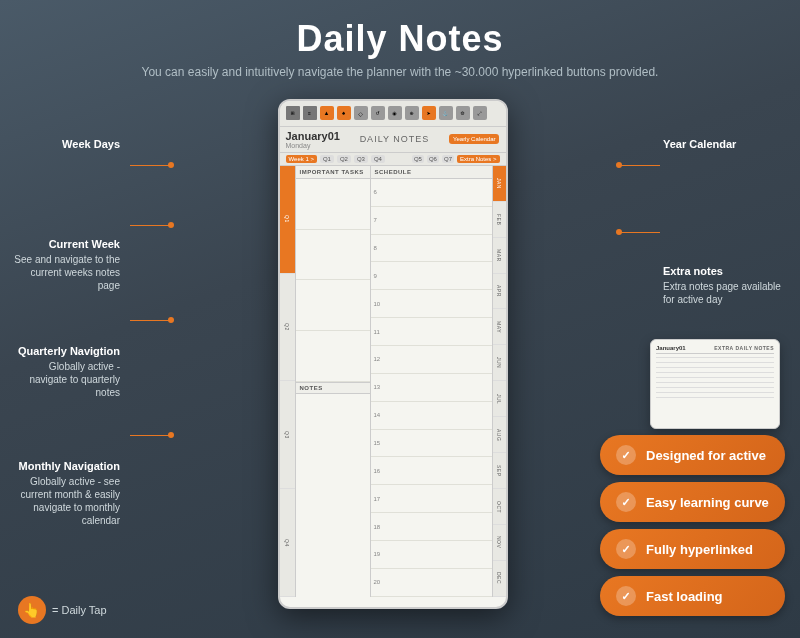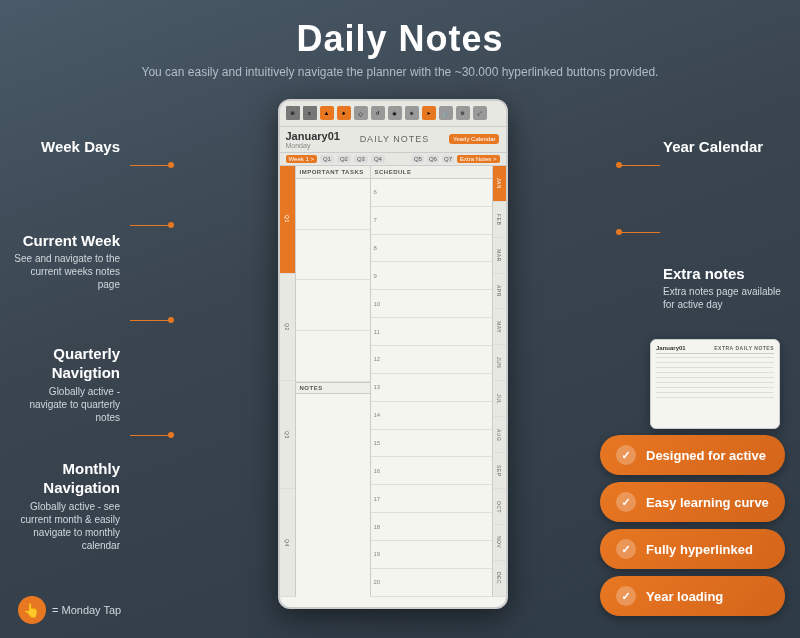--- a/index.html
+++ b/index.html
@@ -62,21 +62,21 @@
       color: #cfd8dc;
       font-size: 10px;
       line-height: 1.3;
       text-align: right;
       right: 20px;
     }
 
     .annotation strong {
       display: block;
       color: #ffffff;
-      font-size: 15px;
+      font-size: 11px;
       font-weight: 700;
       margin-bottom: 2px;
     }
 
     
     .device-area {
       flex: 1;
       display: flex;
       justify-content: center;
       align-items: flex-start;
@@ -428,21 +428,21 @@
   <p>You can easily and intuitively navigate the planner with the
 ~30.000 hyperlinked buttons provided.</p>
 </div>
 
 <div class="main-content">
 
   <div class="left-annotations">
     <div class="annotation ann-week-days" style="top:48px">
       <strong>Week Days</strong>
     </div>
-    <div class="annotation" style="top:142px">
+    <div class="annotation" style="top:148px">
       <strong>Current Week</strong>
       <span>See and navigate to the current weeks notes page</span>
     </div>
     <div class="annotation" style="top:370px">
       <strong>Monthly Navigation</strong>
       <span>Globally active - see current month &amp; easily navigate to monthly calendar</span>
     </div>
     <div class="annotation" style="top:255px">
       <strong>Quarterly Navigtion</strong>
       <span>Globally active - navigate to quarterly notes</span>
@@ -594,27 +594,27 @@
   <div class="feature-badge">
     <div class="check-icon">✓</div>
     <span>Easy learning curve</span>
   </div>
   <div class="feature-badge">
     <div class="check-icon">✓</div>
     <span>Fully hyperlinked</span>
   </div>
   <div class="feature-badge">
     <div class="check-icon">✓</div>
-    <span>Year loading</span>
+    <span>Fast loading</span>
   </div>
 </div>
 
 <div class="finger-tap">
   <div class="finger-icon">👆</div>
-  <span>= Monday Tap</span>
+  <span>= Daily Tap</span>
 </div>
 
 <div style="position:absolute;top:165px;left:130px;width:40px;height:1px;background:#e87722;z-index:3;"></div>
 <div style="position:absolute;top:165px;left:168px;width:6px;height:6px;background:#e87722;border-radius:50%;z-index:4;margin-top:-3px;"></div>
 
 <div style="position:absolute;top:225px;left:130px;width:40px;height:1px;background:#e87722;z-index:3;"></div>
 <div style="position:absolute;top:225px;left:168px;width:6px;height:6px;background:#e87722;border-radius:50%;z-index:4;margin-top:-3px;"></div>
 
 <div style="position:absolute;top:320px;left:130px;width:40px;height:1px;background:#e87722;z-index:3;"></div>
 <div style="position:absolute;top:320px;left:168px;width:6px;height:6px;background:#e87722;border-radius:50%;z-index:4;margin-top:-3px;"></div>

